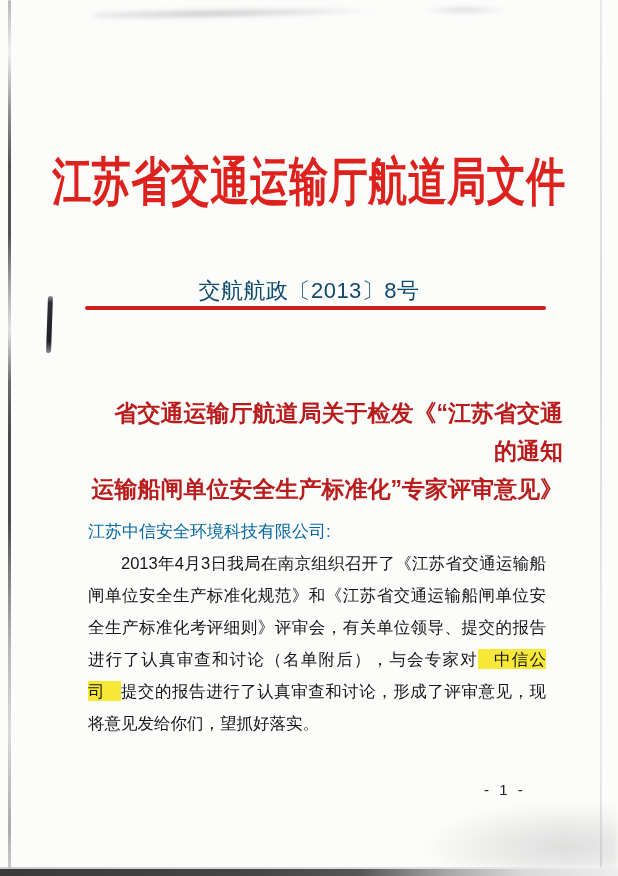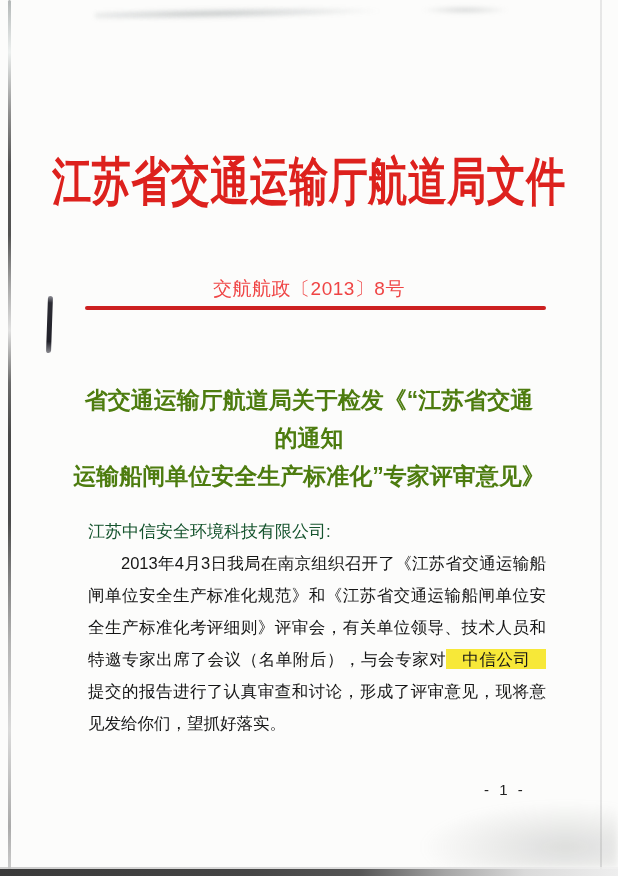--- a/index.html
+++ b/index.html
@@ -94,47 +94,47 @@
     color: var(--header-red, #dd211d);
     transform: scaleY(1.32);
     transform-origin: top center;
     white-space: nowrap;
   }
   .doc-number {
     position: absolute;
     left: 0; right: 0;
     top: 276px;
     text-align: center;
-    font-size: 19px;
+    font-size: 22px;
     letter-spacing: 0.5px;
-    color: #ef4444;
+    color: #0c4a6e;
   }
   .red-rule {
     position: absolute;
     left: 85px; top: 306px;
     width: 461px; height: 4px;
     border-radius: 2px;
     background: var(--rule-red, #cc2020);
   }
   .notice-title {
     position: absolute;
     left: 55px; right: 55px;
-    top: 381px;
-    text-align: center;
+    top: 394px;
+    text-align: right;
     font-size: 23px;
     font-weight: bold;
     line-height: 38px;
-    color: #4d7c0f;
+    color: #b91c1c;
   }
   .addressee {
     position: absolute;
     left: 88px;
     top: 520px;
     font-size: 17px;
-    color: #14532d;
+    color: #0369a1;
   }
   .body-para {
     position: absolute;
     left: 88px;
     top: 547px;
     width: 458px;
     margin: 0;
     font-size: 16.5px;
     line-height: 32px;
     text-align: justify;
@@ -176,17 +176,17 @@
   <div class="red-rule"></div>
 
   <div class="notice-title">
     <div>省交通运输厅航道局关于检发《“江苏省交通</div>
     <div>的通知</div>
     <div>运输船闸单位安全生产标准化”专家评审意见》</div>
   </div>
 
   <div class="addressee">江苏中信安全环境科技有限公司:</div>
 
-  <p class="body-para"><span>2013年4月3日我局在南京组织召开了《江苏省交通运输船闸单位安全生产标准化规范》和《江苏省交通运输船闸单位安全生产标准化考评细则》评审会，有关单位领导、技术人员和特邀专家出席了会议（名单附后），与会专家对</span><span class="hl">中信公司</span><span>提交的报告进行了认真审查和讨论，形成了评审意见，现将意见发给你们，望抓好落实。</span></p>
+  <p class="body-para"><span>2013年4月3日我局在南京组织召开了《江苏省交通运输船闸单位安全生产标准化规范》和《江苏省交通运输船闸单位安全生产标准化考评细则》评审会，有关单位领导、提交的报告进行了认真审查和讨论（名单附后），与会专家对</span><span class="hl">中信公司</span><span>提交的报告进行了认真审查和讨论，形成了评审意见，现将意见发给你们，望抓好落实。</span></p>
 
   <div class="page-number">- 1 -</div>
 
 </div>
 
 </body></html>

